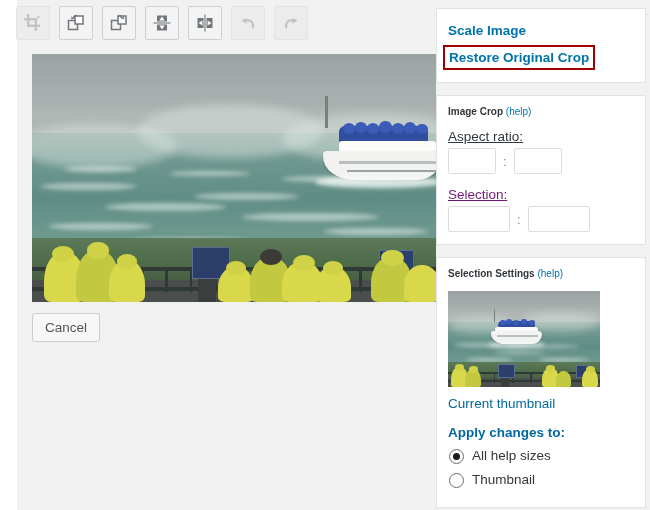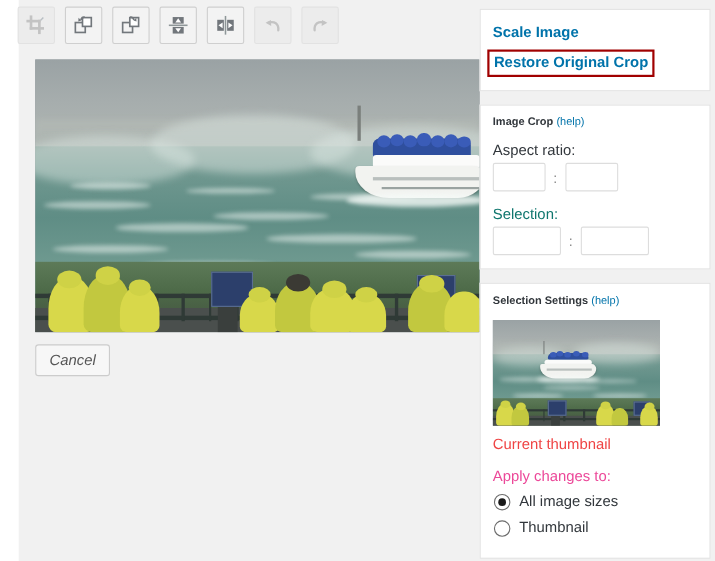--- a/index.html
+++ b/index.html
@@ -90,21 +90,20 @@
   }
   .btn {
     box-sizing: border-box;
     height: 29px;
     padding: 0 12px;
     border-radius: 3px;
     font-size: 13.5px;
     line-height: 27px;
     cursor: pointer;
     white-space: nowrap;
-    font-style: italic;
   }
   .btn-secondary {
     background: #f7f7f7;
     border: 1px solid #ccc;
     color: #555;
   }
   .btn-primary {
     background: #2b8bbd;
     border: 1px solid #2b8bbd;
     color: #9fd0e8;
@@ -149,22 +148,23 @@
   }
   .panel-title .help {
     font-weight: normal;
     color: #0073aa;
     cursor: pointer;
   }
   .field-label {
     font-size: 13.5px;
     color: #32373c;
     margin: 0 0 4px 0;
-  }
-  .field-label.muted { color: #0f766e; }
+    text-decoration: underline;
+  }
+  .field-label.muted { color: #701a75; }
   .ratio-row {
     display: flex;
     align-items: center;
     margin-bottom: 13px;
   }
   .ratio-row .sep {
     color: #8a8a8a;
     font-size: 13px;
     margin: 0 7px;
   }
@@ -187,27 +187,27 @@
   .thumb {
     width: 152px;
     height: 96px;
     overflow: hidden;
     position: relative;
     background: #8d9599;
     margin-bottom: 9px;
   }
   .thumb-caption {
     font-size: 13.5px;
-    color: #ef4444;
+    color: #0369a1;
     margin: 4px 0 14px 0;
   }
   .apply-title {
     font-size: 13.5px;
-    font-weight: normal;
-    color: #ec4899;
+    font-weight: bold;
+    color: #0369a1;
     margin: 0 0 7px 0;
   }
   .radio-row {
     display: flex;
     align-items: flex-start;
     margin-bottom: 6px;
     cursor: pointer;
   }
   .radio {
     box-sizing: border-box;
@@ -594,21 +594,21 @@
           <div class="hood" style="left:90.5%;top:78%;width:6%;height:7%;"></div>
         </div>
       </div>
 
       <p class="thumb-caption">Current thumbnail</p>
 
       <p class="apply-title">Apply changes to:</p>
 
       <label class="radio-row">
         <span class="radio on"></span>
-        <span class="radio-label">All image sizes</span>
+        <span class="radio-label">All help sizes</span>
       </label>
 
       <label class="radio-row">
         <span class="radio"></span>
         <span class="radio-label">Thumbnail</span>
       </label>
 
     </div>
   </div>
 </div>

